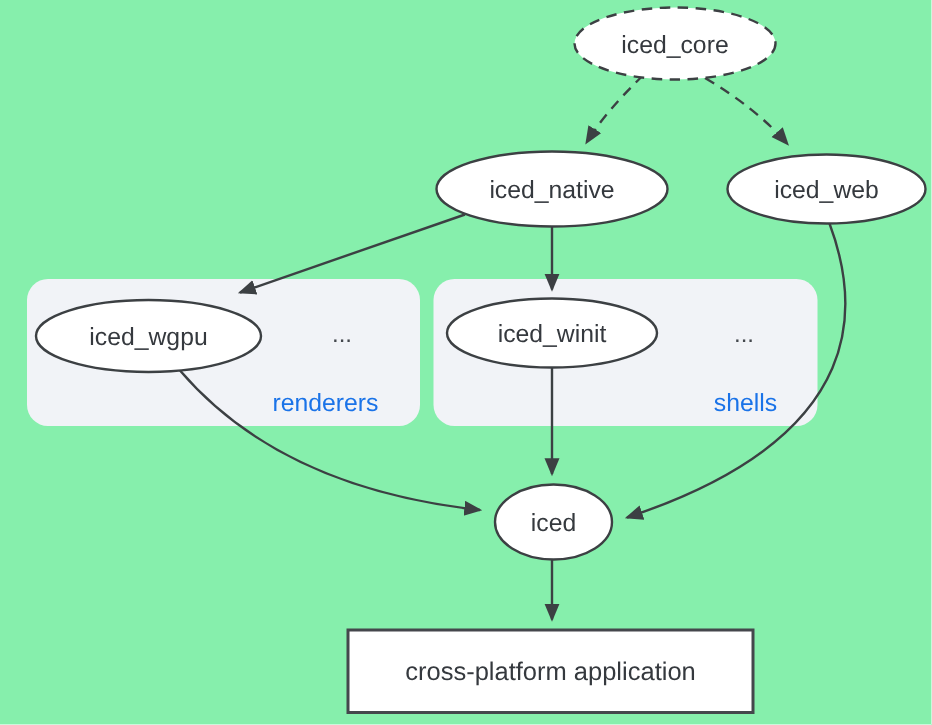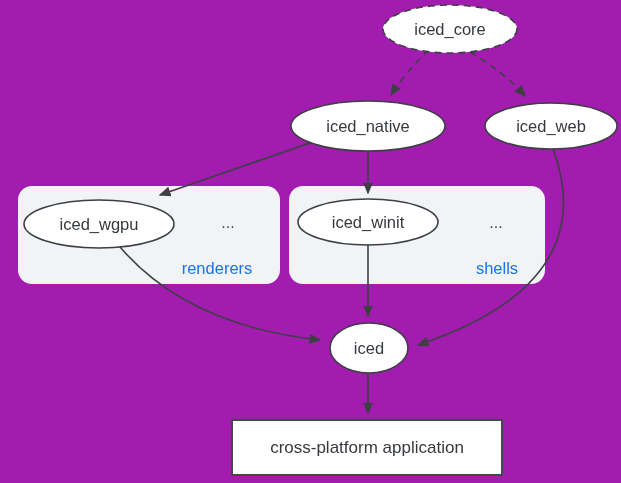--- a/index.html
+++ b/index.html
@@ -5,21 +5,21 @@
   html, body {
     margin: 0;
     padding: 0;
     background: #ffffff;
     font-family: "Liberation Sans", sans-serif;
   }
   .canvas {
     position: relative;
     width: 621px;
     height: 483px;
-    background: #a21caf;
+    background: #86efac;
     overflow: hidden;
   }
   svg { display: block; }
   .edge {
     fill: none;
     stroke: #3c4043;
     stroke-width: 1.6;
   }
   .edge.dashed { stroke-dasharray: 7 5; }
   .node-ellipse {

